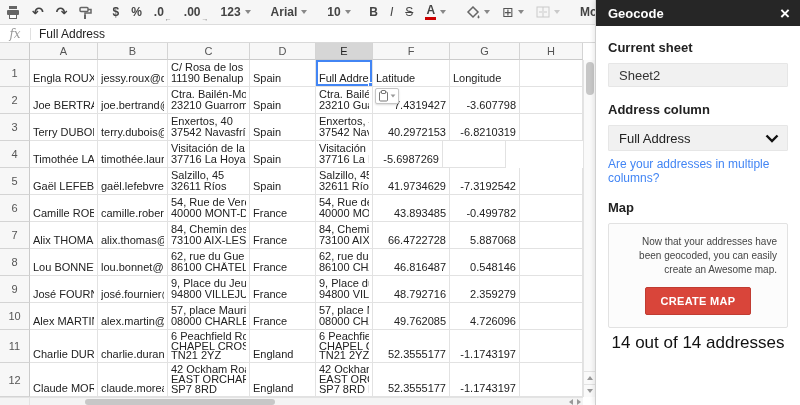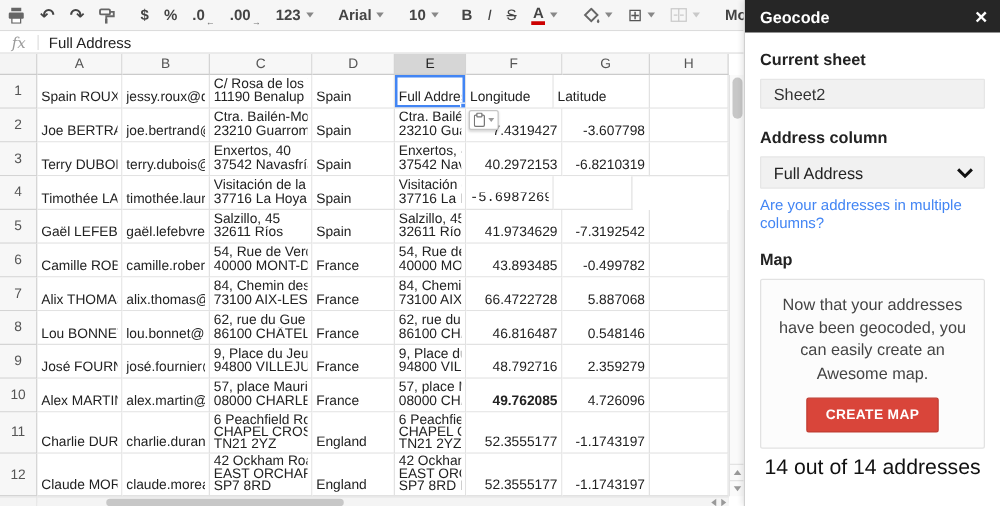--- a/index.html
+++ b/index.html
@@ -83,21 +83,21 @@
   .sb-body { padding:14px 12px 0 12px; }
   .sb-label { font-size:13px; font-weight:bold; color:#222; }
   .sb-input { margin-top:8px; height:24px; background:#f1f1f1; border:1px solid #e6e6e6; border-radius:1px;
     display:flex; align-items:center; padding:0 10px; font-size:13px; color:#333; }
   .sb-select { margin-top:8px; height:26px; background:#f1f1f1; border:1px solid #e6e6e6; border-radius:1px;
     display:flex; align-items:center; justify-content:space-between; padding:0 8px 0 10px; font-size:13px; color:#222; }
   .sb-link { margin-top:6px; font-size:12px; color:#4285f4; cursor:pointer; }
   .sb-gap { height:15px; }
   .sb-card { margin-top:8px; border:1px solid #e2e2e2; background:#fcfcfc; border-radius:2px;
     padding:11px 10px 12px 10px; text-align:center; }
-  .sb-card-text { font-size:13px; line-height:1.4; color:#444; }
+  .sb-card-text { font-size:10px; line-height:1.4; color:#444;text-align:right; }
   .btn-red { margin-top:10px; display:inline-block; background:#d9453a; color:#fff; font-size:11px;
     font-weight:bold; padding:7px 15px; border-radius:2px; border:1px solid #c03c32; letter-spacing:.3px; cursor:pointer; }
   .sb-geocoded { margin-top:14px; text-align:center; font-size:12px; color:#333; }
   .sb-count { margin-top:5px; text-align:center; font-size:17px; color:#111; }
 </style>
 </head>
 <body>
 
 <div class="stage">
 
@@ -212,42 +212,42 @@
           <div class="chead" style="width: 82px;">C</div>
           <div class="chead" style="width: 66px;">D</div>
           <div class="chead sel" style="width: 57px;">E</div>
           <div class="chead" style="width: 77px;">F</div>
           <div class="chead" style="width: 70px;">G</div>
           <div class="chead" style="width: 63px;">H</div>
         </div>
         <div class="grow" style="height: 27px;">
           <div class="rowhead">1</div>
           <div class="cell" style="width: 68px;">
-            <div>Spain ROUX</div>
+            <div>Engla ROUX</div>
           </div>
           <div class="cell" style="width: 70px;">
             <div>jessy.roux@dem</div>
           </div>
           <div class="cell" style="width: 82px;">
             <div>C/ Rosa de los V</div>
             <div>11190 Benalup</div>
           </div>
           <div class="cell" style="width: 66px;">
             <div>Spain</div>
           </div>
           <div class="cell selcell" style="width: 57px;">
             <div>Full Address</div>
             <div class="fillhandle"></div>
           </div>
-          <div class="cell" style="width: 70px;">
-            <div>Longitude</div>
-          </div>
           <div class="cell" style="width: 77px;">
             <div>Latitude</div>
           </div>
+          <div class="cell" style="width: 70px;">
+            <div>Longitude</div>
+          </div>
           <div class="cell" style="width: 63px;"></div>
         </div>
         <div class="grow" style="height: 27px;">
           <div class="rowhead">2</div>
           <div class="cell" style="width: 68px;">
             <div>Joe BERTRAND</div>
           </div>
           <div class="cell" style="width: 70px;">
             <div>joe.bertrand@de</div>
           </div>
@@ -309,21 +309,21 @@
             <div>Visitación de la E</div>
             <div>37716 La Hoya</div>
           </div>
           <div class="cell" style="width: 66px;">
             <div>Spain</div>
           </div>
           <div class="cell" style="width: 57px;">
             <div>Visitación de la E</div>
             <div>37716 La Hoya S</div>
           </div>
-          <div class="cell num" style="width: 70px; font-family: Liberation Mono, monospace;">
+          <div class="cell num" style="width: 70px;">
             <div>-5.6987269</div>
           </div>
           <div class="cell" style="width: 63px;"></div>
         </div>
         <div class="grow" style="height: 27px;">
           <div class="rowhead">5</div>
           <div class="cell" style="width: 68px;">
             <div>Gaël LEFEBVRE</div>
           </div>
           <div class="cell" style="width: 70px;">
@@ -468,21 +468,21 @@
             <div>57, place Mauric</div>
             <div>08000 CHARLEV</div>
           </div>
           <div class="cell" style="width: 66px;">
             <div>France</div>
           </div>
           <div class="cell" style="width: 57px;">
             <div>57, place Mauric</div>
             <div>08000 CHARLEV</div>
           </div>
-          <div class="cell num" style="width: 77px; font-weight: bold;">
+          <div class="cell num" style="width: 77px;">
             <div>49.762085</div>
           </div>
           <div class="cell num" style="width: 70px;">
             <div>4.726096</div>
           </div>
           <div class="cell" style="width: 63px;"></div>
         </div>
         <div class="grow" style="height: 33px;">
           <div class="rowhead">11</div>
           <div class="cell" style="width: 68px;">

